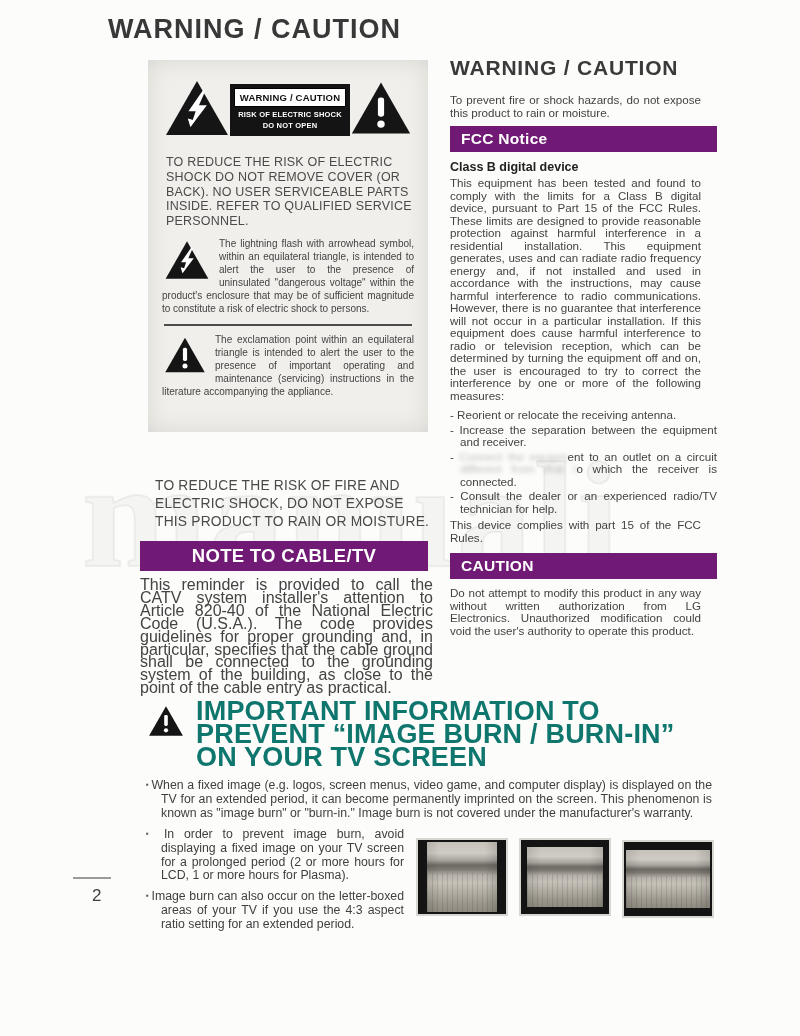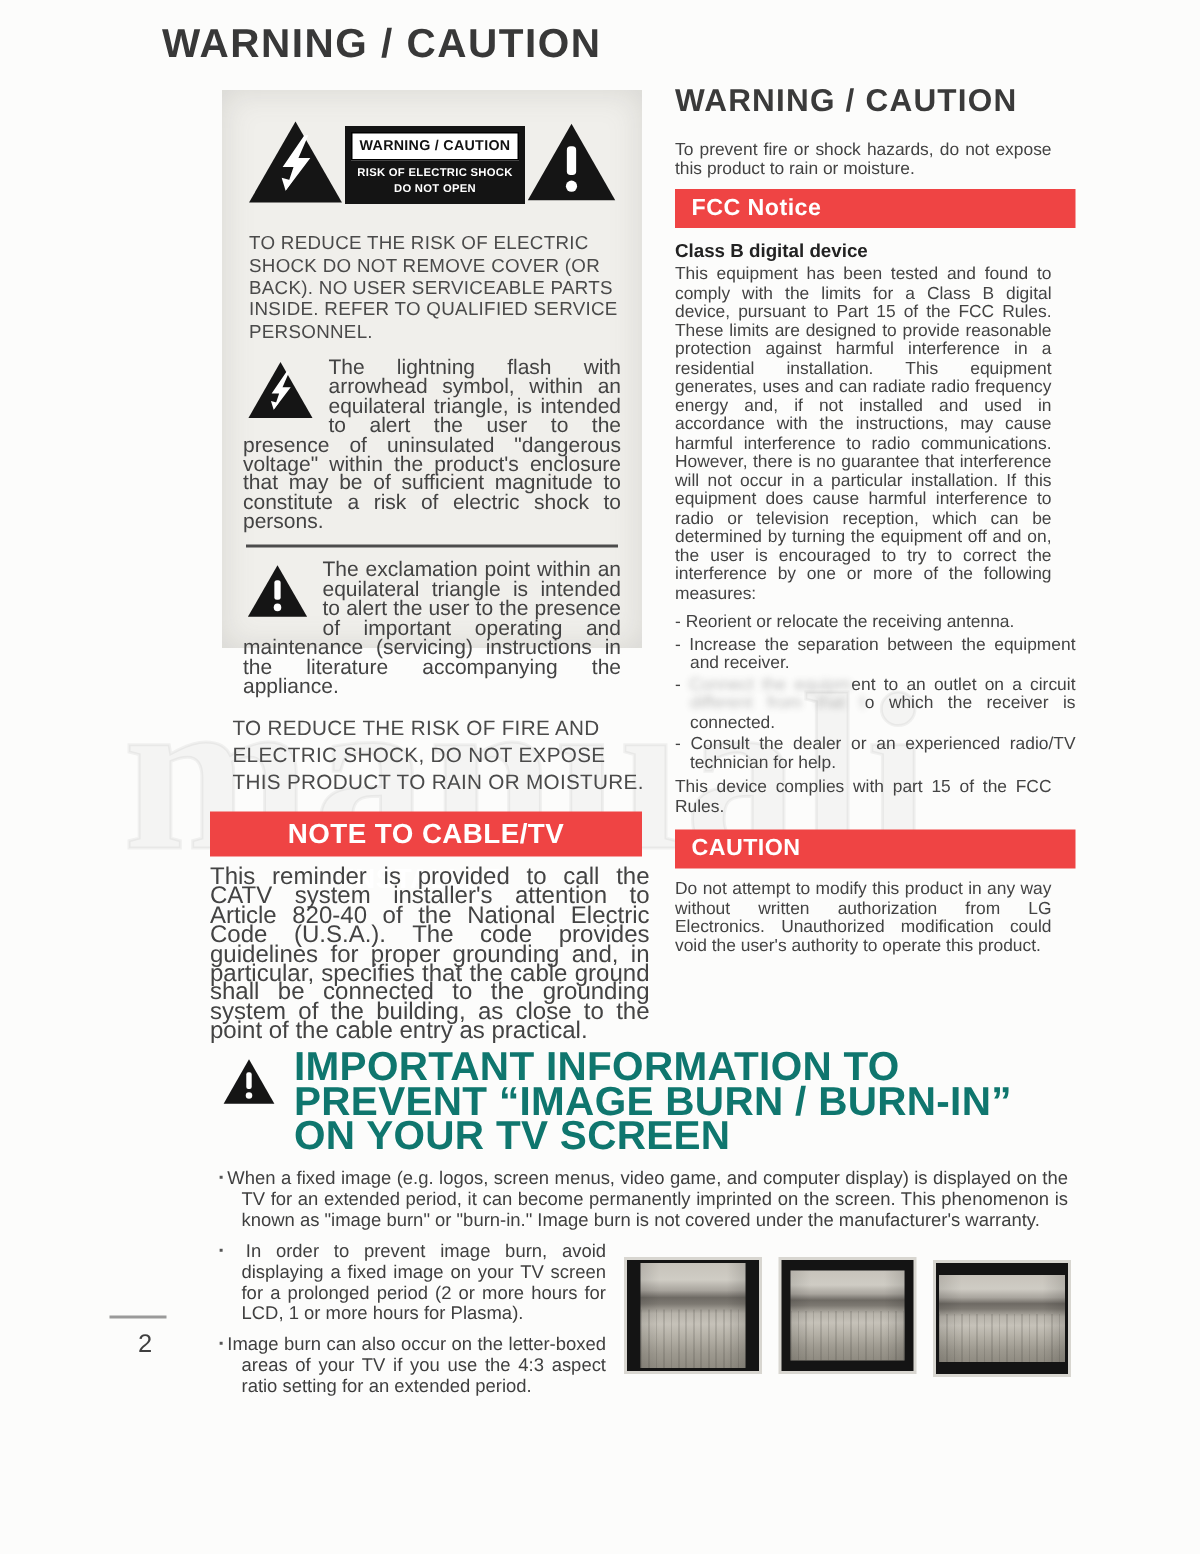--- a/index.html
+++ b/index.html
@@ -14,26 +14,26 @@
   
   .main-title{left:108px;top:14px;font-size:27px;font-weight:700;letter-spacing:1px;color:#383838;}
   .symbol-panel{left:148px;top:60px;width:280px;height:372px;background:#f0efeb;
         box-shadow:inset 0 0 22px rgba(100,98,92,0.18);padding:13px 14px 8px 14px;box-sizing:border-box;}
   .sym-row{display:flex;align-items:center;justify-content:space-between;height:70px;margin:2px 2px 10px 2px;}
   .label-box{background:#141414;padding:4px;width:122px;box-sizing:border-box;}
   .label-title{background:#fff;border:1px solid #000;color:#111;font-size:9.5px;font-weight:700;
         text-align:center;padding:3px 1px;letter-spacing:0.2px;}
   .label-sub{color:#fff;font-size:7.5px;font-weight:700;text-align:center;line-height:1.45;margin-top:3px;letter-spacing:0.2px;}
   .shock-note{font-size:12.5px;line-height:14.8px;letter-spacing:0.2px;color:#4a4a4a;margin:0 2px 9px 4px;}
-  .icon-para{font-size:14px;line-height:12.9px;text-align:justify;color:#434343;}
+  .icon-para{font-size:10px;line-height:12.9px;text-align:justify;color:#434343;}
   .icon-para .fl{float:left;margin:2px 9px 2px 2px;}
   .panel-divider{border:0;border-top:2px solid #4c4c4c;margin:9px 2px 8px 2px;}
   .wc-subhead{left:155px;top:441px;font-size:21px;font-weight:700;color:#333;letter-spacing:0.3px;}
   .fire-note{left:155px;top:477px;width:276px;font-size:13.8px;line-height:18px;color:#4a4a4a;letter-spacing:0.2px;}
-  .banner{background:#ef4444;color:#fff;box-sizing:border-box;}
+  .banner{background:#701a75;color:#fff;box-sizing:border-box;}
   .installer-banner{left:140px;top:541px;width:288px;height:30px;font-size:18.5px;font-weight:800;
         text-align:center;line-height:30px;letter-spacing:0.3px;}
   .installer-note{left:140px;top:579px;width:293px;font-size:16px;line-height:12.9px;text-align:justify;color:#434343;}
 
   
   .right-col{left:450px;top:56px;width:267px;}
   .right-title{font-size:21px;font-weight:700;letter-spacing:0.8px;color:#3a3a3a;margin:0 0 14px 0;}
   .rc-p{font-size:11.6px;line-height:12.5px;text-align:justify;color:#434343;margin:0 16px 7px 0;}
   .rc-banner{height:26px;font-size:15.5px;font-weight:800;line-height:26px;padding-left:11px;margin:2px 0 8px 0;letter-spacing:0.3px;}
   .classb{font-size:12.5px;font-weight:700;color:#222;margin:0 0 3px 0;}

